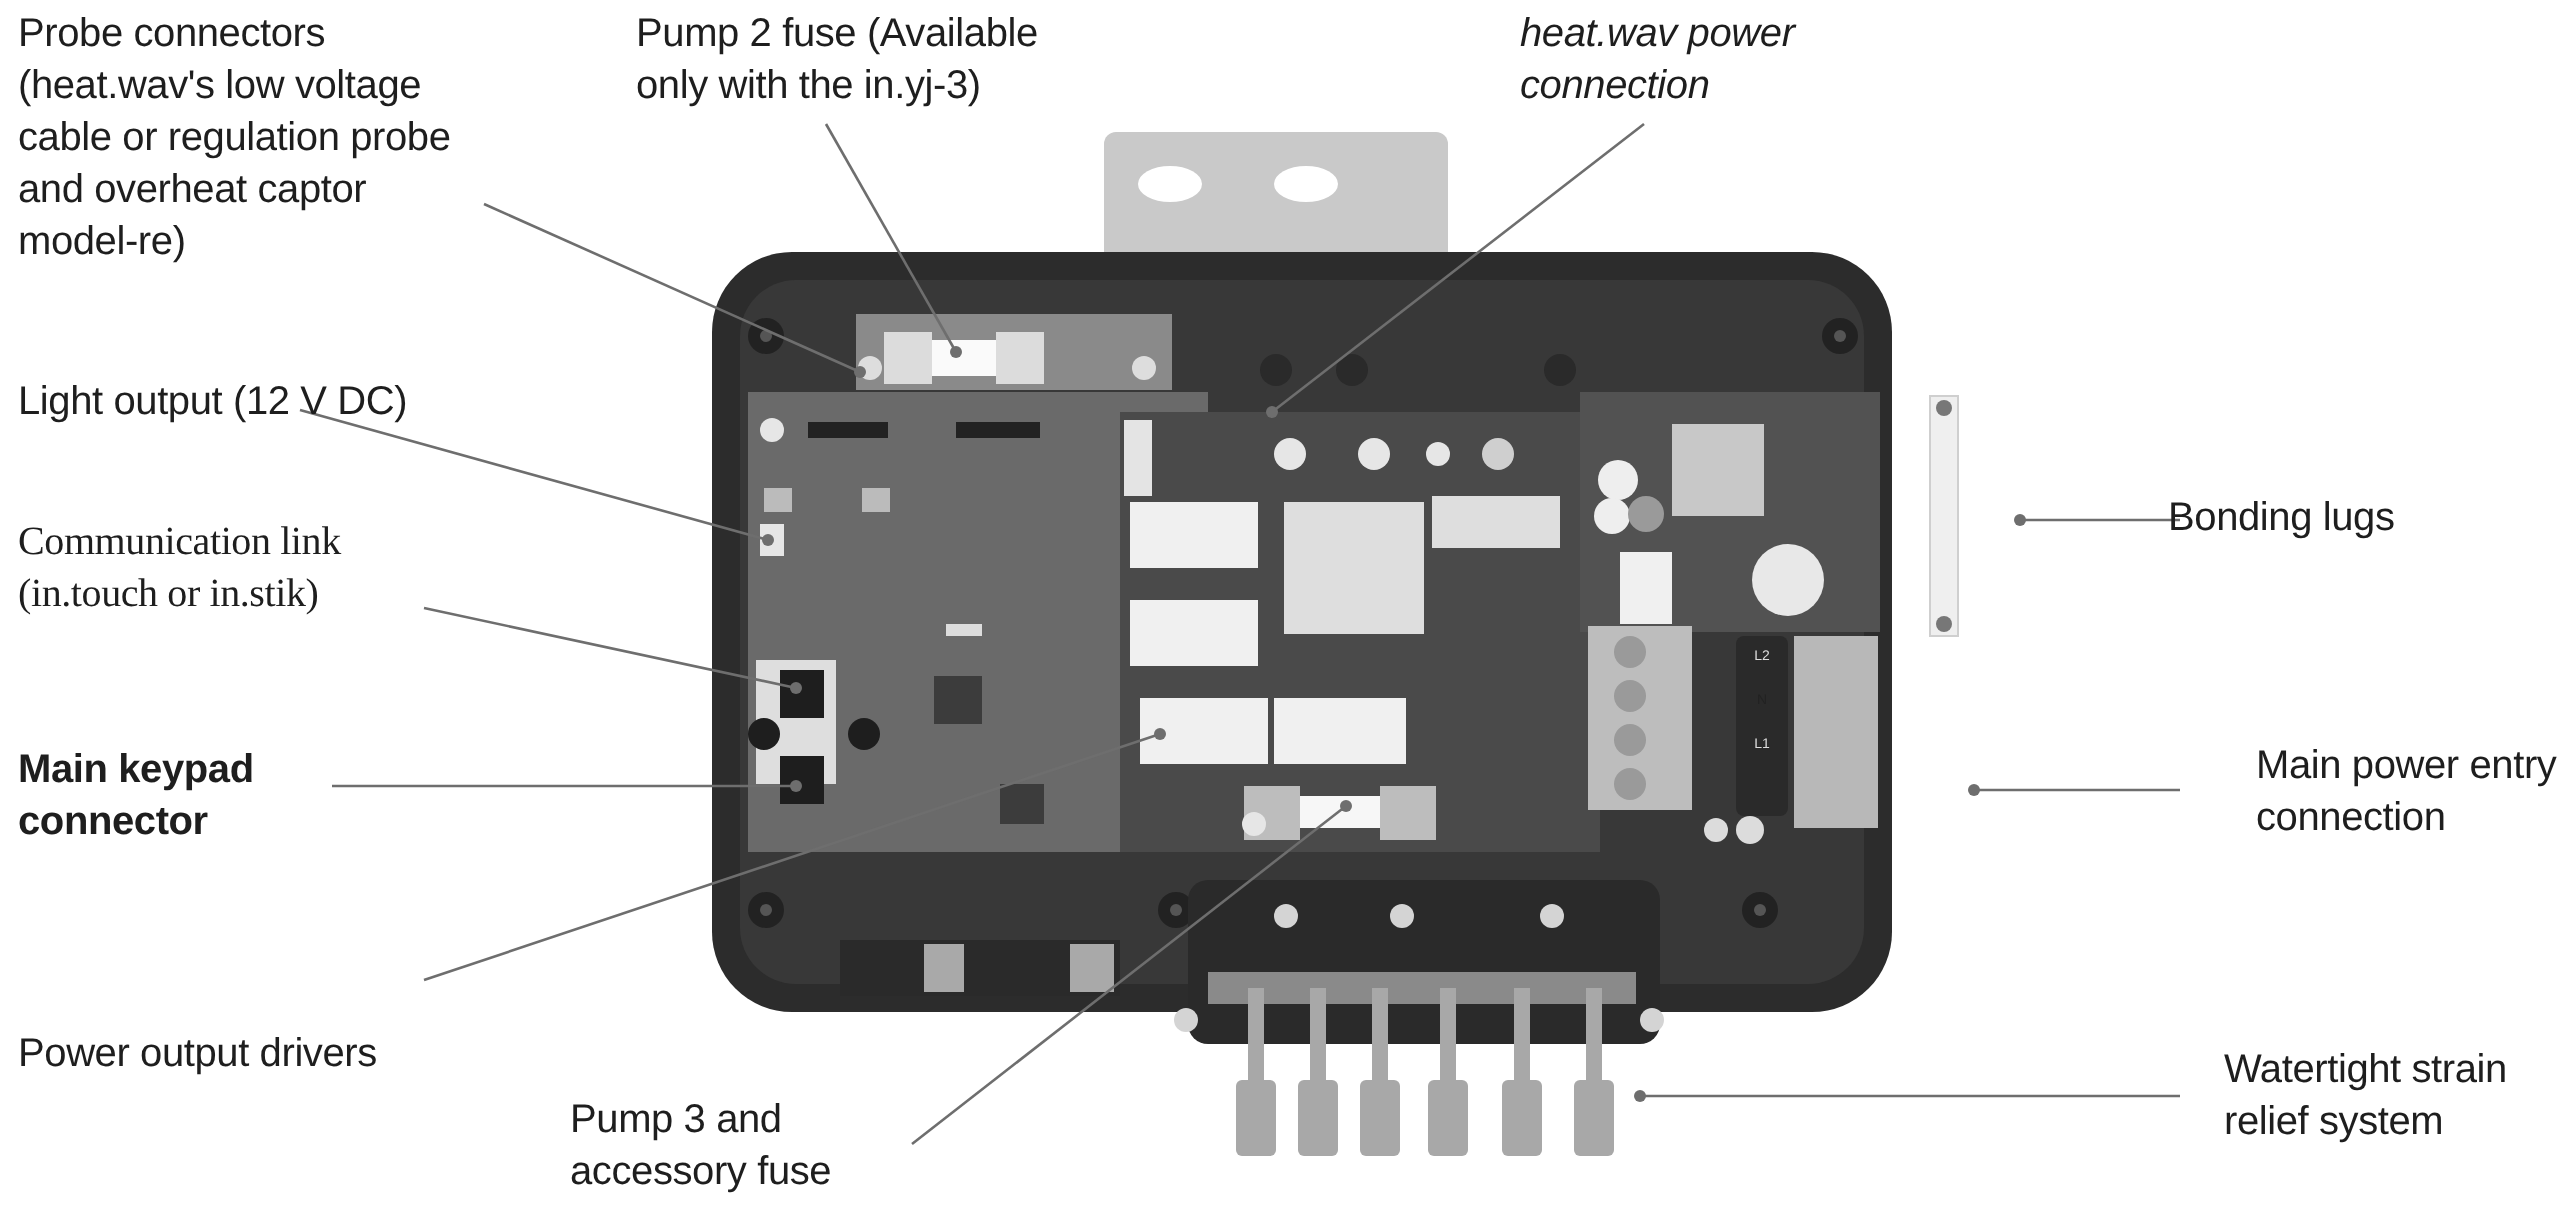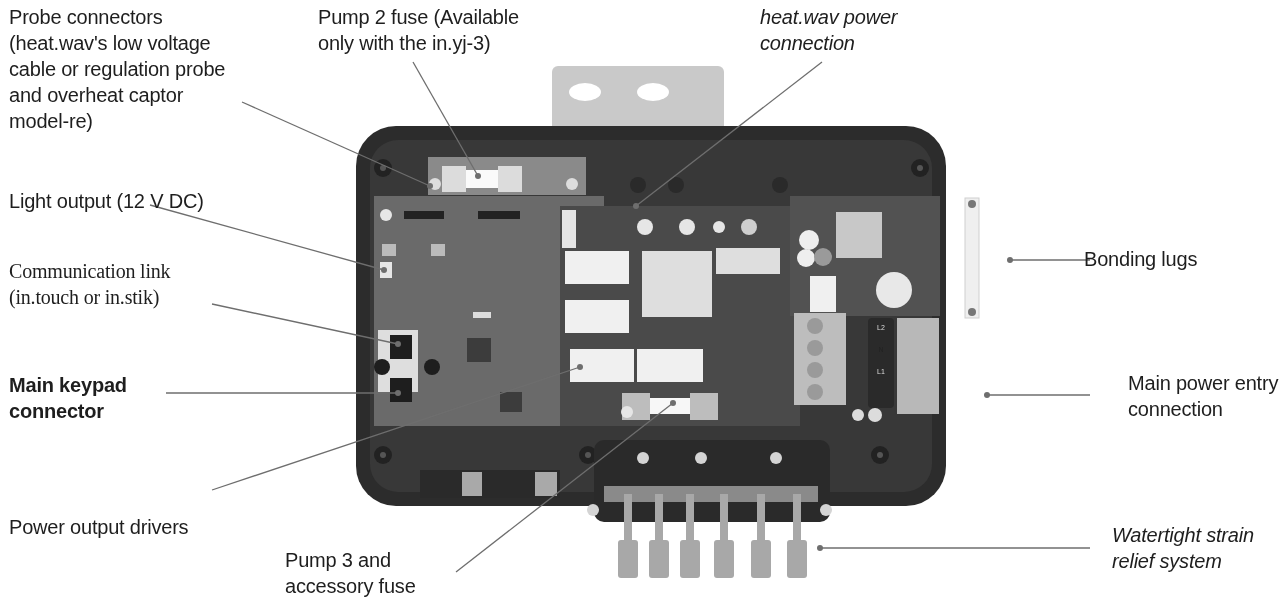--- a/index.html
+++ b/index.html
@@ -193,14 +193,14 @@
 <div class="label" style="left:9px; top:258px;font-family:Liberation Serif, serif;">Communication link
 (in.touch or in.stik)</div>
 <div class="label" style="left:9px; top:372px;font-weight:bold;">Main keypad
 connector</div>
 <div class="label" style="left:9px; top:480px;margin-top:34px;">Power output drivers</div>
 <div class="label" style="left:285px; top:547px;">Pump 3 and
 accessory fuse</div>
 <div class="label" style="left:1084px; top:246px;">Bonding lugs</div>
 <div class="label" style="left:1112px; top:370px;margin-left:16px;">Main power entry
 connection</div>
-<div class="label" style="left:1112px; top:522px;font-style:italic;">Watertight strain
+<div class="label" style="left:1112px; top:522px;">Watertight strain
 relief system</div>
 
 </body></html>

